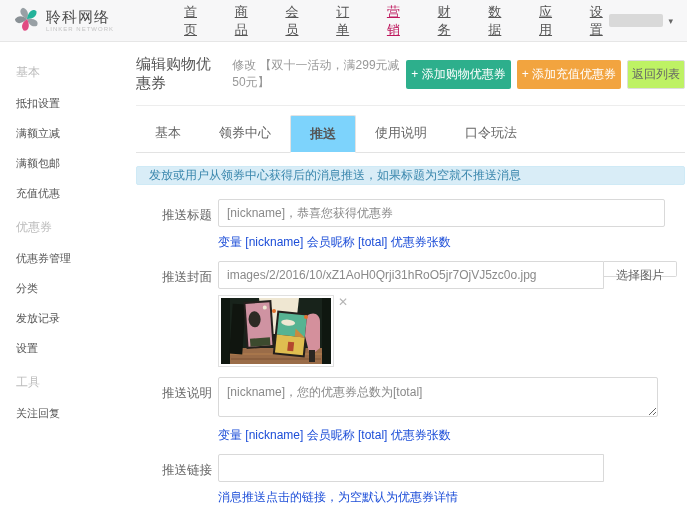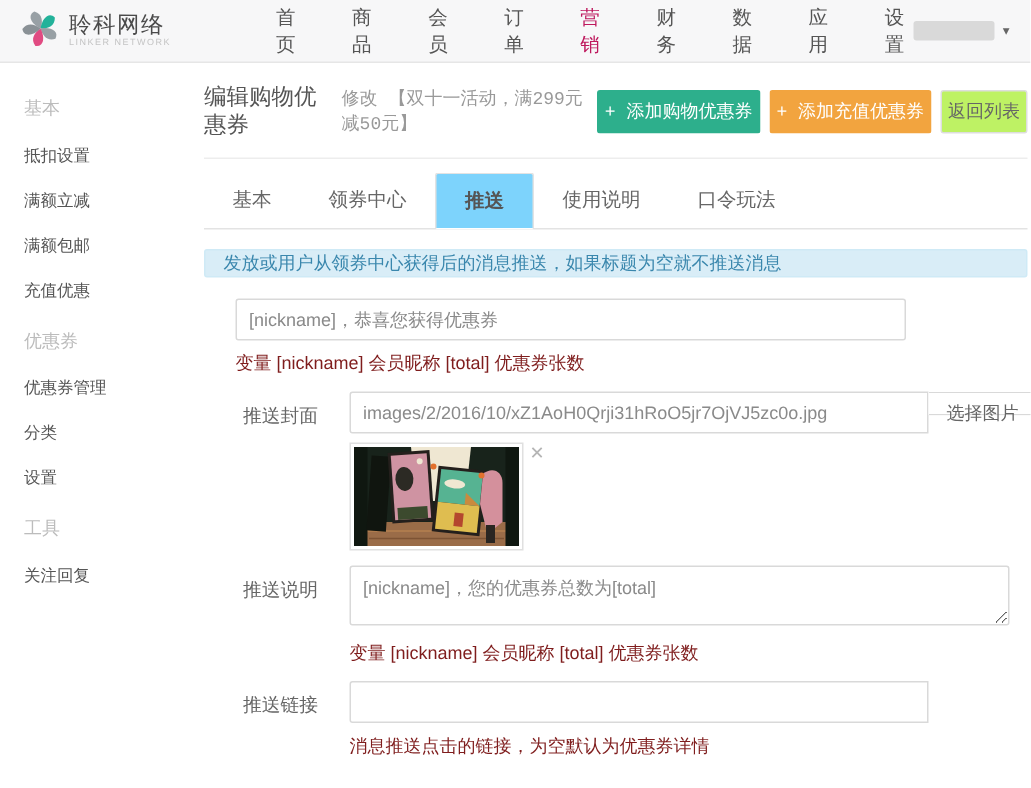--- a/index.html
+++ b/index.html
@@ -8,33 +8,33 @@
     font-family:"Liberation Sans","DejaVu Sans",sans-serif;
     font-size:12px; color:#555; background:#fff; overflow:hidden;
   }
   
   .topbar { height:42px; background:#f7f7f8; border-bottom:1px solid #e6e6e6;
             display:flex; align-items:center; padding:0 14px; }
   .brand { display:flex; align-items:center; gap:6px; width:140px; flex-shrink:0; }
   .brand-cn { font-size:15px; font-weight:normal; color:#4a4a4a; letter-spacing:1px; line-height:1.1; }
   .brand-en { font-size:6px; color:#c4c4c4; letter-spacing:1px; }
   .nav { display:flex; gap:31px; margin-left:30px; font-size:13px; color:#555; }
-  .nav-item { cursor:pointer; }
+  .nav-item { cursor:pointer;text-decoration:underline; }
   .nav-item.active { color:#be185d; }
   .user { margin-left:auto; display:flex; align-items:center; gap:5px; cursor:pointer; }
   .user-box { width:54px; height:13px; background:#d9d9d9; border-radius:2px; }
   .caret { color:#666; font-size:9px; }
   
   .layout { display:flex; height:483px; }
   .sidebar { width:120px; flex-shrink:0; padding:4px 0 0 16px; }
   .side-title { color:#bcbcbc; font-size:12px; margin-top:18px; }
   .side-item { font-size:11px; color:#555; margin-top:15px; cursor:pointer; }
   .main { flex:1; padding:0 2px 0 16px; min-width:0; }
   
-  .page-header { display:flex; align-items:center; padding:13px 0 12px; border-bottom:1px solid #ededed;font-family:Liberation Mono, monospace; }
+  .page-header { display:flex; align-items:center; padding:13px 0 12px; border-bottom:1px solid #ededed; }
   .page-title { font-size:15px; color:#555; }
   .page-sub { font-size:12px; color:#999; margin-left:7px; }
   .header-btns { margin-left:auto; display:flex; gap:6px; }
   .btn { font-size:12px; padding:5px 4px; border-radius:2px; border:1px solid transparent;
          cursor:pointer; font-family:inherit; white-space:nowrap; }
   .btn-green { background:#2daf8c; color:#fff; }
   .btn-orange { background:#f2a43f; color:#fff; }
   .btn-plain { background:#bef264; border-color:#ddd; color:#666; }
   
   .tabs { display:flex; border-bottom:1px solid #e3e3e3; margin-top:9px; }
@@ -42,32 +42,32 @@
   .tab.active { background:#7dd3fc; border:1px solid #e3e3e3; border-bottom-color:#fff;
                 border-radius:2px 2px 0 0; color:#555;font-weight:bold; }
   
   .alert { margin-top:13px; background:#d9edf7; border:1px solid #cfeaf6; color:#3a87ad;
            padding:0 12px; border-radius:2px; }
   
   .form { margin-top:14px; }
   .form-row { display:flex; margin-bottom:10px; }
   .form-label { width:76px; text-align:right; padding-top:8px; color:#666;
                 flex-shrink:0; font-size:12.5px; }
-  .ctrl { margin-left:21px; }
+  .ctrl { margin-left:6px; }
   input.text, textarea.text {
     border:1px solid #d9d9d9; font-size:12px; color:#8a8a8a;
     border-radius:2px; font-family:inherit; background:#fff; }
   input.text { height:28px; padding:0 8px; }
   .w-title { width:447px; }
   .group { display:flex; }
   .group input { width:386px; border-radius:2px 0 0 2px; }
   .addon { height:16px; border:1px solid #d9d9d9; border-left:none; background:#fff;
            color:#666; padding:0 12px; line-height:26px; font-size:12px;
            border-radius:0 2px 2px 0; cursor:pointer; white-space:nowrap; }
-  .hint { color:#7f1d1d; margin-top:7px; }
+  .hint { color:#1d4ed8; margin-top:7px; }
   .preview-wrap { display:flex; align-items:flex-start; margin-top:6px; }
   .preview { border:1px solid #e0e0e0; padding:2px; background:#fff; line-height:0; }
   .close-x { color:#b5b5b5; font-size:12px; margin-left:4px; cursor:pointer; font-weight:bold; }
   textarea.text { width:440px; height:40px; padding:6px 8px; resize:both; }
 </style>
 </head>
 <body>
 
 <div class="topbar">
   <div class="brand">
@@ -108,20 +108,21 @@
 
   <div class="sidebar">
     <div class="side-title">基本</div>
     <div class="side-item">抵扣设置</div>
     <div class="side-item">满额立减</div>
     <div class="side-item">满额包邮</div>
     <div class="side-item">充值优惠</div>
     <div class="side-title">优惠券</div>
     <div class="side-item">优惠券管理</div>
     <div class="side-item">分类</div>
+    <div class="side-item">发放记录</div>
     <div class="side-item">设置</div>
     <div class="side-title">工具</div>
     <div class="side-item">关注回复</div>
   </div>
 
   <div class="main">
     <div class="page-header">
       <span class="page-title">编辑购物优惠券</span>
       <span class="page-sub">修改 【双十一活动，满299元减50元】</span>
       <span class="header-btns">
@@ -137,20 +138,21 @@
       <span class="tab active">推送</span>
       <span class="tab">使用说明</span>
       <span class="tab">口令玩法</span>
     </div>
 
     <div class="alert">发放或用户从领券中心获得后的消息推送，如果标题为空就不推送消息</div>
 
     <div class="form">
 
       <div class="form-row">
+        <div class="form-label">推送标题</div>
         <div class="ctrl">
           <input class="text w-title" type="text" value="[nickname]，恭喜您获得优惠券" style="">
           <div class="hint">变量 [nickname] 会员昵称 [total] 优惠券张数</div>
         </div>
       </div>
 
       <div class="form-row">
         <div class="form-label">推送封面</div>
         <div class="ctrl">
           <div class="group">

